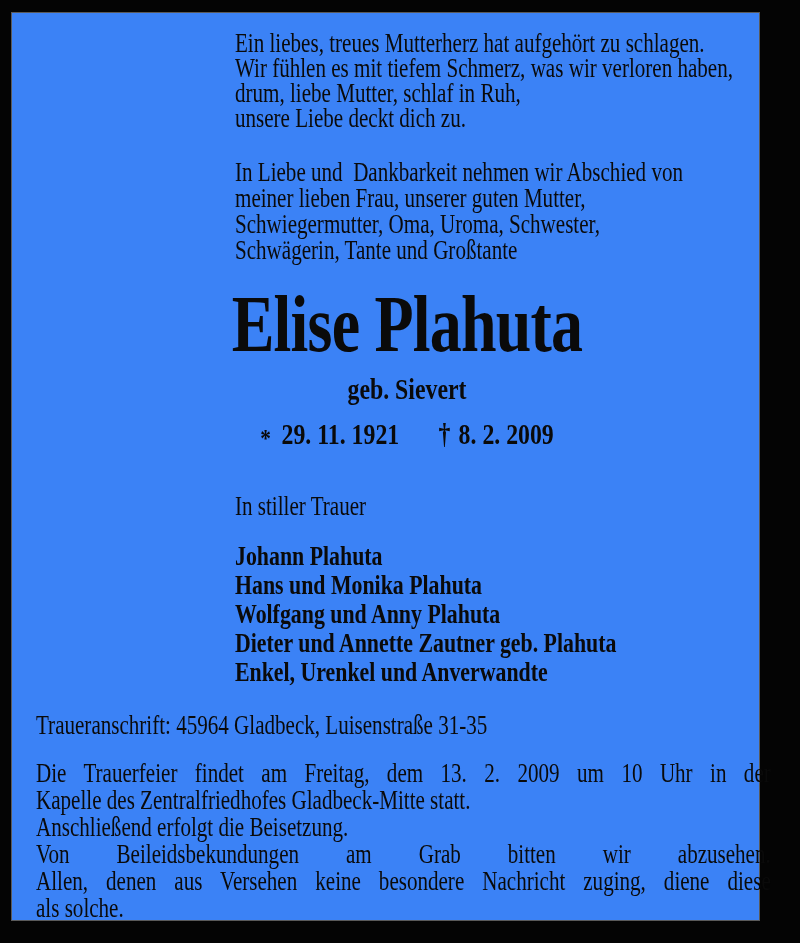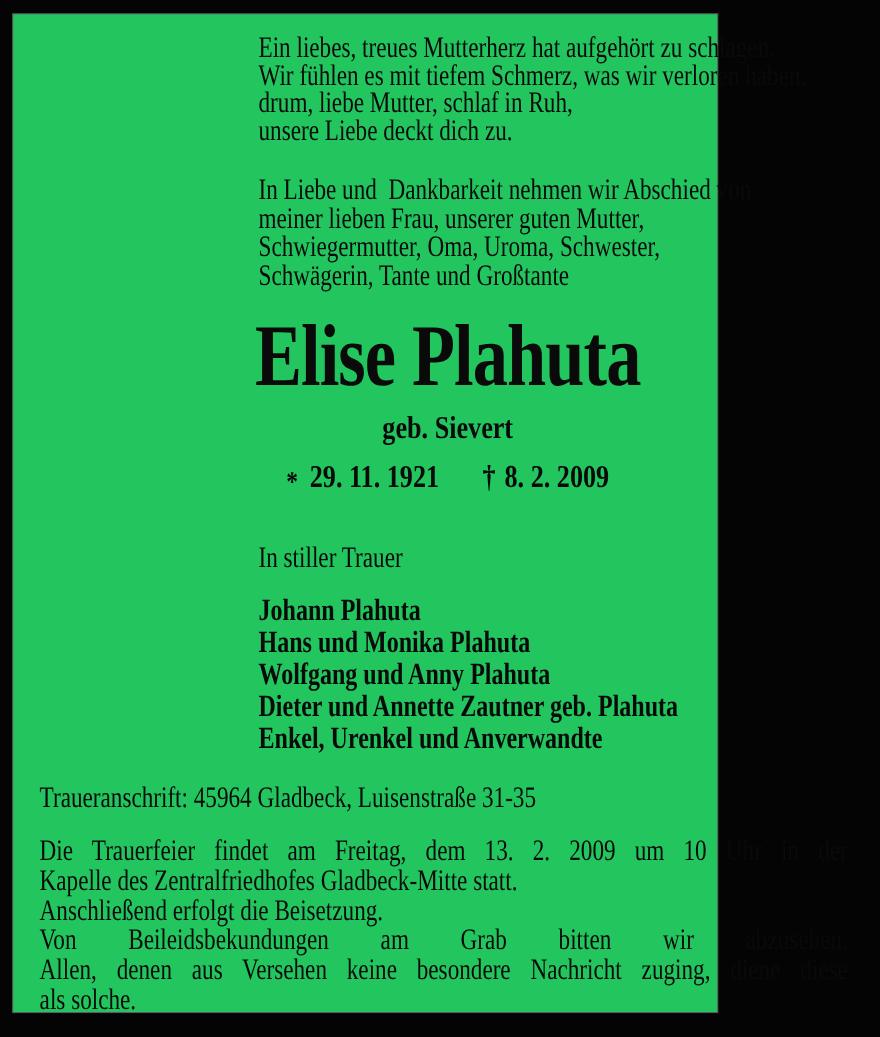--- a/index.html
+++ b/index.html
@@ -6,22 +6,22 @@
   body {
     width: 800px; height: 943px;
     background: #040404;
     position: relative;
     font-family: "Liberation Serif", "DejaVu Serif", serif;
     color: #0a0a0a;
     overflow: hidden;
   }
   .page {
     position: absolute; left: 12px; top: 13px;
-    width: 640px; height: 907px;
-    background: #22c55e;
+    width: 747px; height: 907px;
+    background: #3b82f6;
     box-shadow: 0 0 0 1px #5a5a5a;
   }
   .blk { position: absolute; }
 
   
   .cx { transform: scaleX(0.78); transform-origin: 0 0; }
 
   .poem {
     left: 223px; top: 18px;
     font-size: 27px; line-height: 25px;

